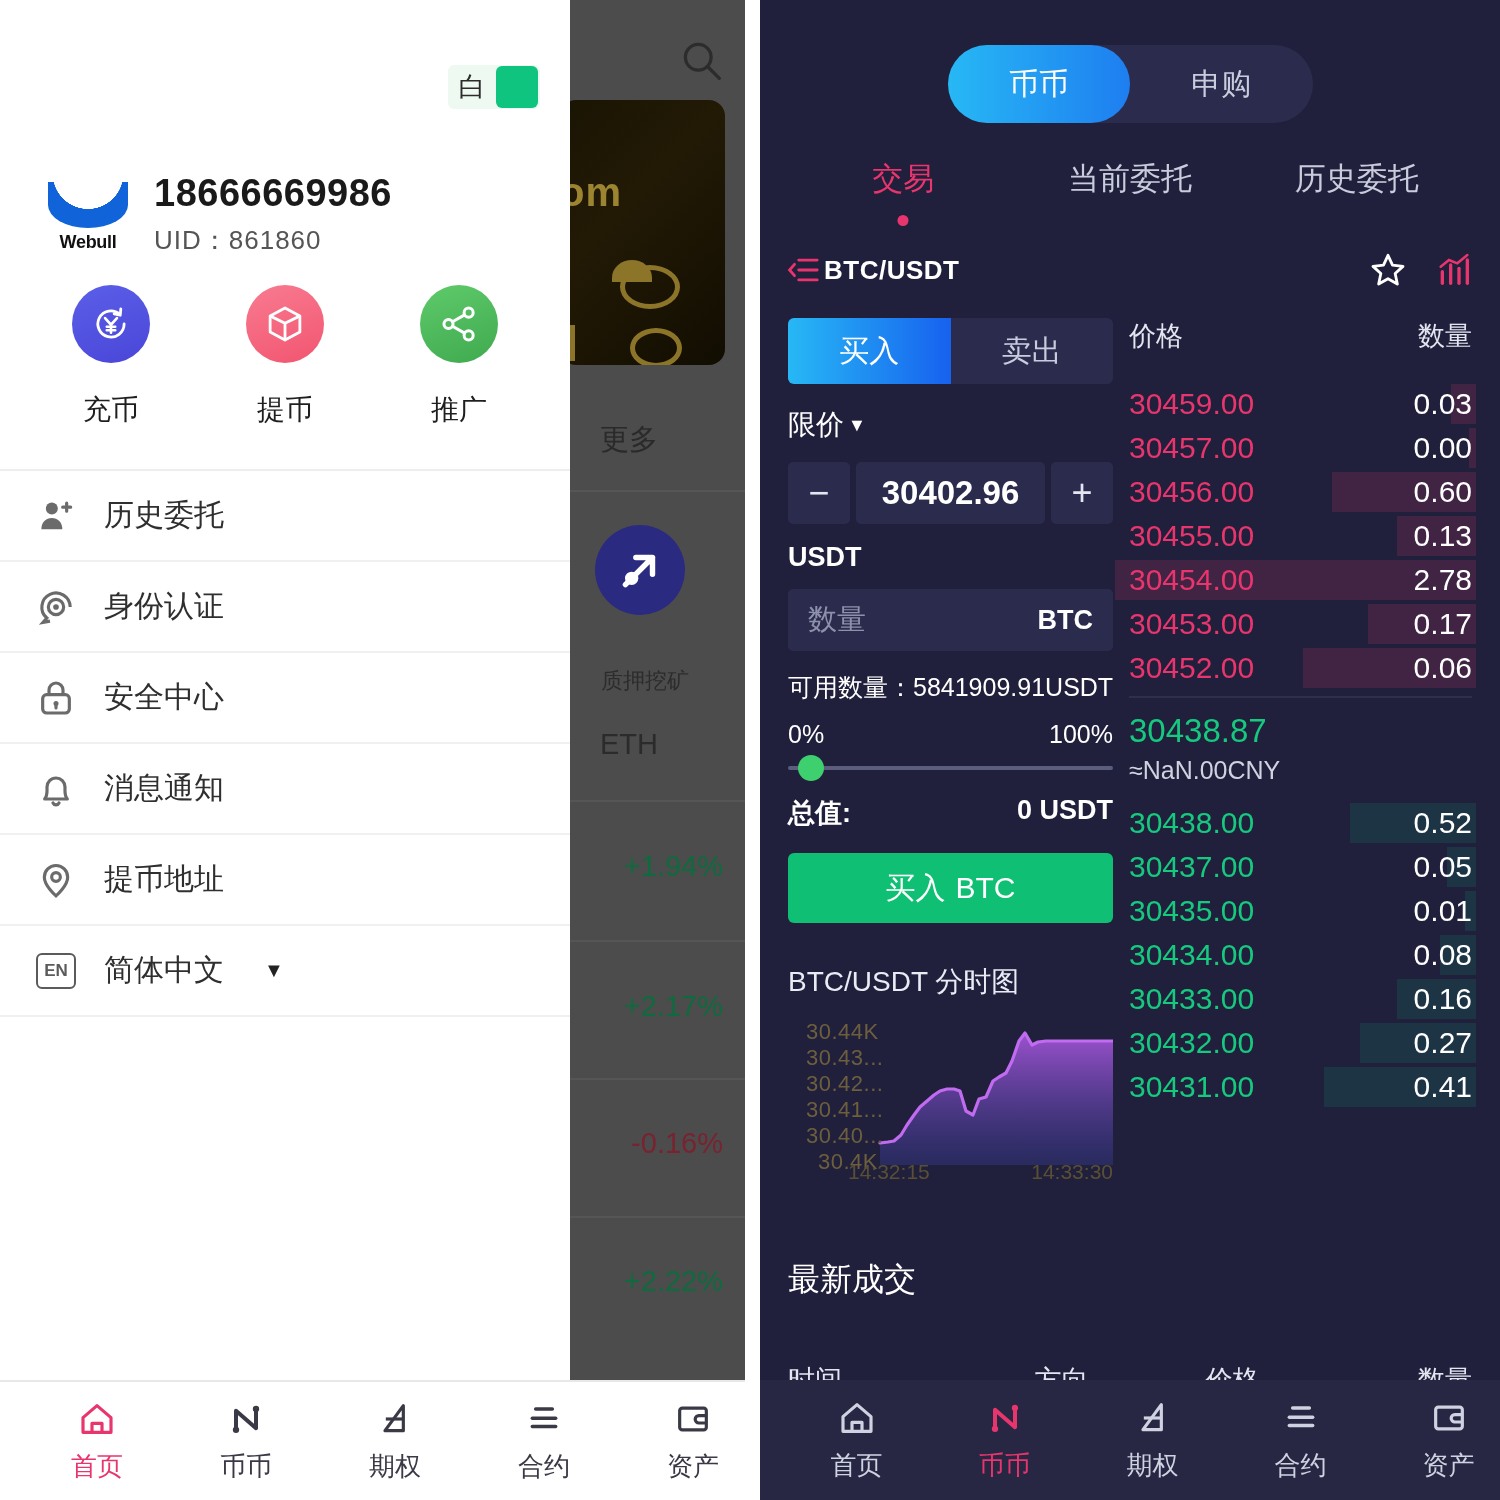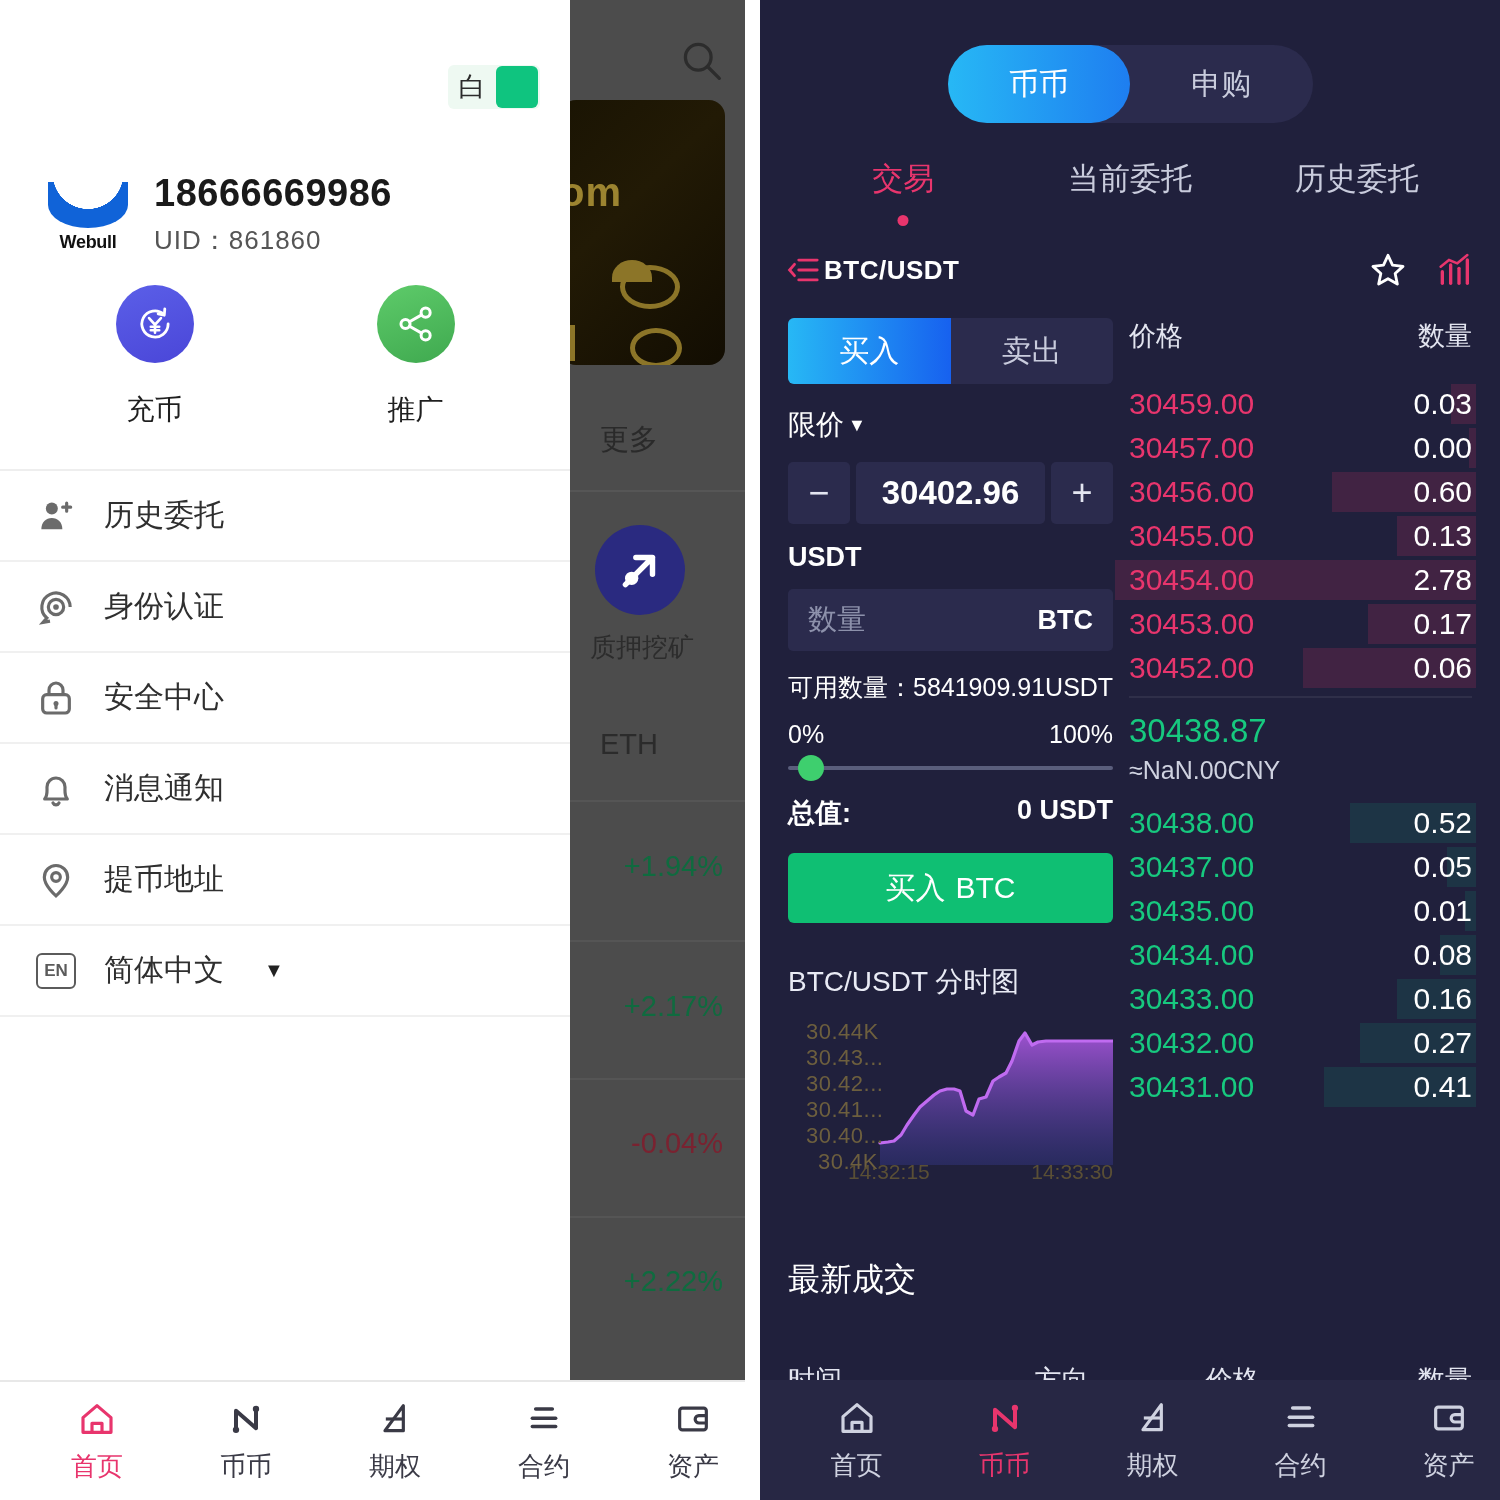--- a/index.html
+++ b/index.html
@@ -60,22 +60,22 @@
     font-size: 29px; color: #2a2a2a;
   }
   .bg-divider-1 { position:absolute; left:560px; top:490px; width: 185px; height: 2px; background: rgba(255,255,255,0.06); }
   .bg-stake {
     position:absolute; left: 595px; top: 525px; width: 90px; height: 90px;
     border-radius: 50%; background: #2a2a80;
     display:flex; align-items:center; justify-content:center;
   }
   .bg-stake svg { width: 50px; height: 50px; }
   .bg-stake-label {
-    position:absolute; left: 590px; top: 630px; width: 110px; text-align:left;
-    font-size: 26px; color:#2c2c2c;
+    position:absolute; left: 590px; top: 666px; width: 110px; text-align:center;
+    font-size: 22px; color:#2c2c2c;
   }
   .bg-eth {
     position:absolute; left: 600px; top: 728px; font-size: 29px; color: #2b2b2b;
   }
   .bg-pct {
     position:absolute; right: 22px; font-size: 29px; font-weight: 500;
   }
   .bg-pct.up { color: #0f6b3f; }
   .bg-pct.down { color: #7a2230; }
   .bg-row-line { position:absolute; left: 560px; width: 185px; height: 2px; background: rgba(255,255,255,0.05); }
@@ -322,21 +322,21 @@
           </svg>
       </div>
       <div class="bg-stake-label">质押挖矿</div>
       <div class="bg-eth">ETH</div>
       <div class="bg-row-line" style="top:800px"></div>
       <div class="bg-row-line" style="top:940px"></div>
       <div class="bg-row-line" style="top:1078px"></div>
       <div class="bg-row-line" style="top:1216px"></div>
       <div class="bg-pct up" style="top:850px">+1.94%</div>
       <div class="bg-pct up" style="top:990px">+2.17%</div>
-      <div class="bg-pct down" style="top:1127px">-0.04%</div>
+      <div class="bg-pct down" style="top:1127px">-0.16%</div>
       <div class="bg-pct up" style="top:1265px">+2.22%</div>
     </div>
 
     <div class="drawer">
 
       <div class="theme-toggle">
         <div class="tt-label">白</div>
         <div class="tt-knob"></div>
       </div>
 
@@ -354,20 +354,29 @@
       <div class="quick-actions">
         <div class="qa">
           <div class="qa-circle" style="background:linear-gradient(160deg,#5b5fe8,#4a46d8)">
             <svg viewBox="0 0 24 24" fill="none" stroke="#fff" stroke-width="1.6">
               <path d="M19.5 12a7.5 7.5 0 1 1-2.6-5.7" stroke-linecap="round"></path>
               <path d="M17.6 3.4 L17.3 7.0 L13.8 6.2" stroke-linecap="round" stroke-linejoin="round"></path>
               <path d="M8.6 8.6 L12 12.4 L15.4 8.6 M12 12.4 V17 M9.6 13.6 H14.4 M9.6 15.6 H14.4" stroke-width="1.5" stroke-linecap="round"></path>
             </svg>
           </div>
           <div class="qa-label">充币</div>
+        </div>
+        <div class="qa">
+          <div class="qa-circle" style="background:linear-gradient(160deg,#f87b90,#f25570)">
+            <svg viewBox="0 0 24 24" fill="none" stroke="#fff" stroke-width="1.6" stroke-linejoin="round">
+              <path d="M12 2.8 L20.5 7.4 V16.6 L12 21.2 L3.5 16.6 V7.4 Z"></path>
+              <path d="M12 11.6 L20.3 7.5 M12 11.6 L3.7 7.5 M12 11.6 V20.8"></path>
+            </svg>
+          </div>
+          <div class="qa-label">提币</div>
         </div>
         <div class="qa">
           <div class="qa-circle" style="background:linear-gradient(160deg,#5ecb6a,#3fa94f)">
             <svg viewBox="0 0 24 24" fill="none" stroke="#fff" stroke-width="1.7">
               <circle cx="17.5" cy="5.5" r="2.6"></circle>
                 <circle cx="6" cy="12" r="2.6"></circle>
                 <circle cx="17.5" cy="18.5" r="2.6"></circle>
               <line x1="8.3" y1="10.7" x2="15.2" y2="6.8" stroke-linecap="round"></line>
               <line x1="8.3" y1="13.3" x2="15.2" y2="17.2" stroke-linecap="round"></line>
             </svg>

